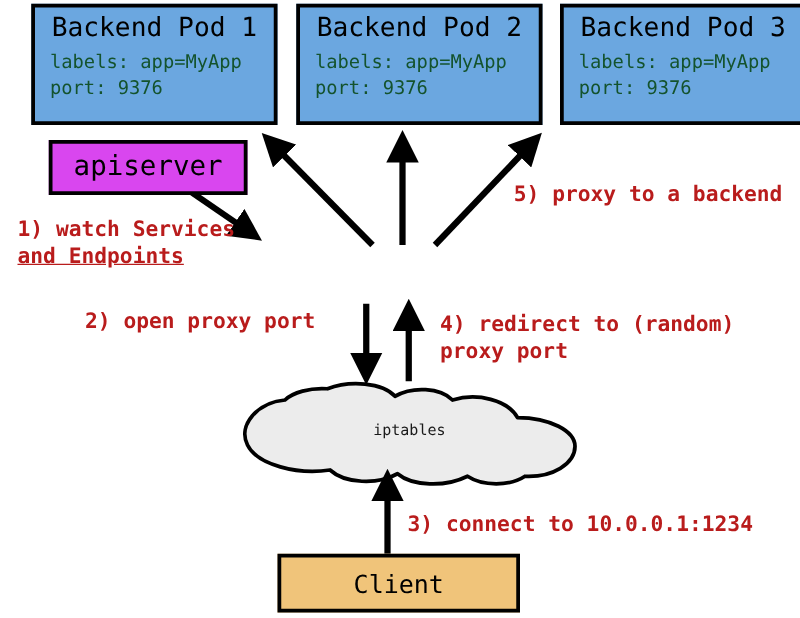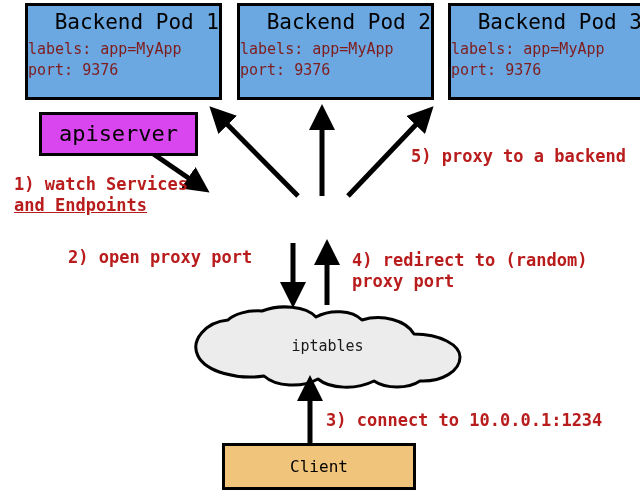--- a/index.html
+++ b/index.html
@@ -42,29 +42,30 @@
   }
   
   .pod {
     background: #6ba7e0;
     padding: 3px 0 0 0;
     justify-content: flex-start;
   }
   .pod .pod-title {
     font-size: 21px;
     line-height: 26px;
-    text-align: right;
+    text-align: center;
     color: #000;
     letter-spacing: 0px;
   }
   .pod .pod-line {
     font-size: 15px;
     line-height: 21px;
     text-align: left;
-    color: #7f1d1d;
+    padding-left: 12px;
+    color: #14532d;
     white-space: nowrap;
   }
   .pod .pod-lines {
     margin-top: 4px;
   }
   
   #apiserver-node {
     background: #d946ef;
     margin-left: 36px;
   }
@@ -78,31 +79,31 @@
   }
   #kubeproxy-node .node-title {
     font-size: 22px;
     line-height: 26px;
   }
   
   #client-node {
     background: #f0c47a;
   }
   #client-node .node-title {
-    font-size: 16px;
+    font-size: 20px;
     line-height: 26px;
   }
   
   #cloud-label {
     position: absolute;
     width: 265px;
     left: 195px;
     top: 337px;
     text-align: center;
-    font-size: 15px;
+    font-size: 12px;
     font-family: "DejaVu Sans Mono", monospace;
     color: #1a1a1a;
   }
   
   .annot {
     position: absolute;
     font-family: "DejaVu Sans Mono", monospace;
     font-weight: bold;
     font-size: 17px;
     line-height: 21px;

